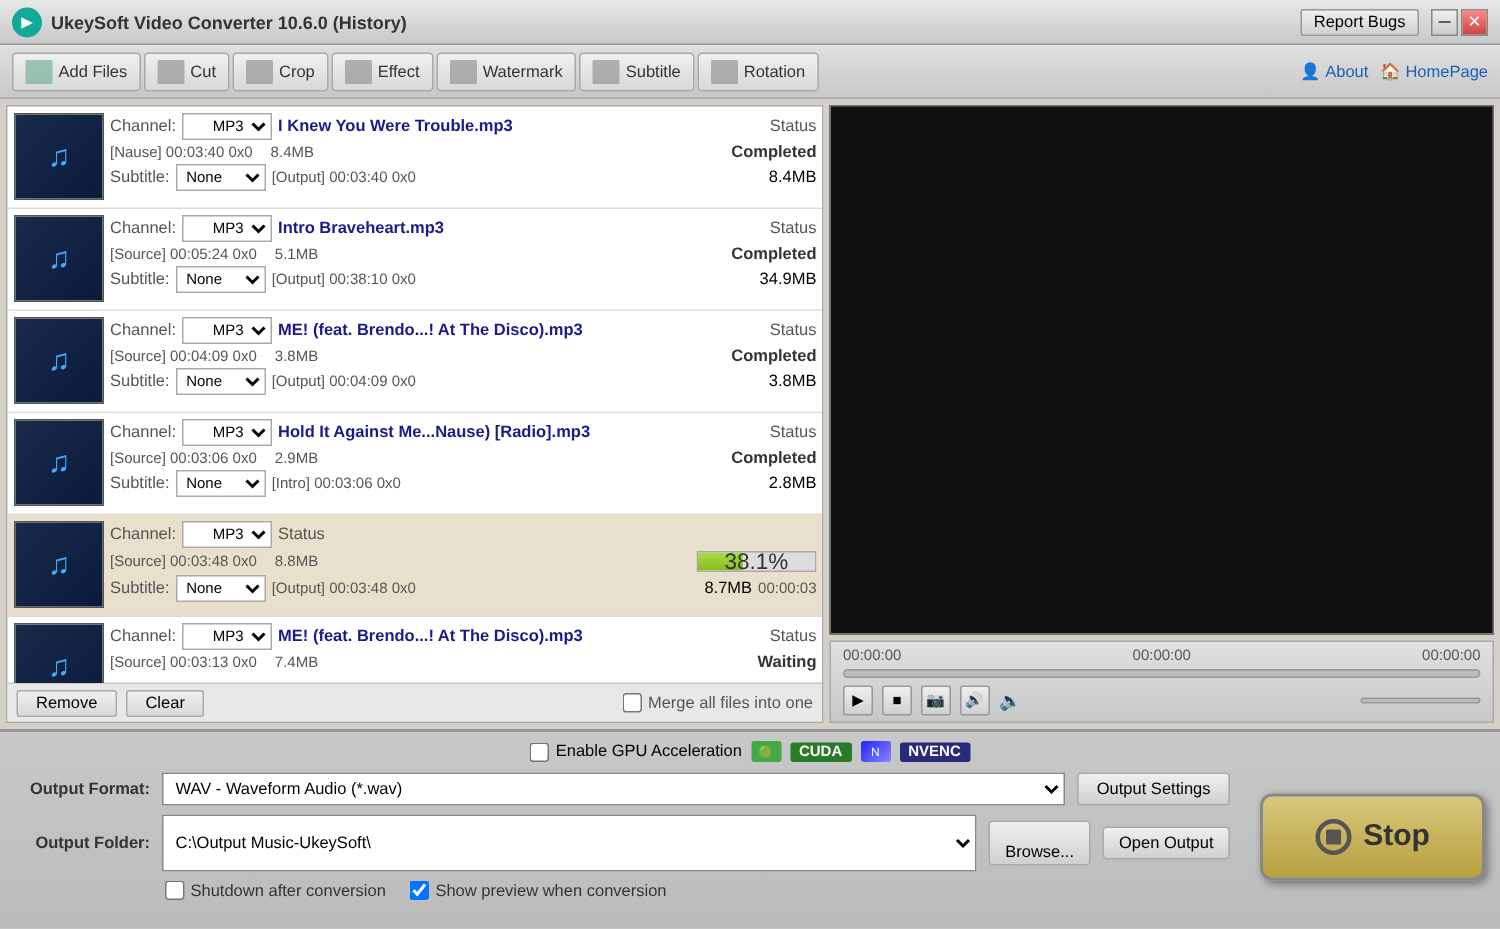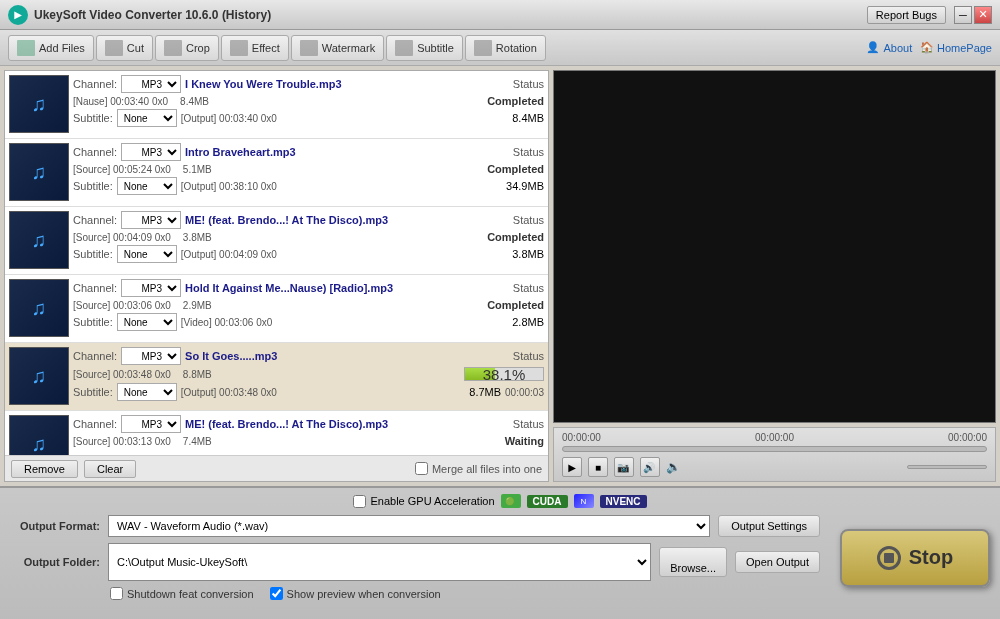--- a/index.html
+++ b/index.html
@@ -612,35 +612,34 @@
             <span class="status-label">Status</span>
           </div>
           <div class="file-row">
             <span class="file-details">[Source] 00:03:06  0x0</span>
             <span class="file-details" style="margin-left:8px;">2.9MB</span>
             <span style="margin-left:auto;" class="status-val">Completed</span>
           </div>
           <div class="file-row">
             <label>Subtitle:</label>
             <select class="subtitle-select"><option>None</option></select>
-            <span class="output-info">[Video] 00:03:06  0x0</span>
+            <span class="output-info">[Intro] 00:03:06  0x0</span>
             <span style="margin-left:4px;">2.8MB</span>
           </div>
         </div>
       </div>
 
       <div class="file-item converting">
         <div class="file-thumb">
           <span class="music-note">♫</span>
         </div>
         <div class="file-info">
           <div class="file-row">
             <label>Channel:</label>
             <select class="channel-select"><option>MP3</option></select>
-            <span class="file-name">So It Goes.....mp3</span>
             <span class="status-label">Status</span>
           </div>
           <div class="file-row">
             <span class="file-details">[Source] 00:03:48  0x0</span>
             <span class="file-details" style="margin-left:8px;">8.8MB</span>
             <div class="progress-bar-wrap" style="margin-left:auto;">
               <div class="progress-bar-fill" style="width:38.1%;"></div>
               <span class="progress-text">38.1%</span>
             </div>
           </div>
@@ -733,21 +732,21 @@
         <select class="folder-select">
           <option>C:\Output Music-UkeySoft\</option>
         </select>
         <button class="browse-btn">Browse...</button>
         <button class="open-btn">Open Output</button>
       </div>
 
       <div class="options-row" style="margin-top:6px;">
         <div class="opt-check">
           <input type="checkbox" style="">
-          <span>Shutdown feat conversion</span>
+          <span>Shutdown after conversion</span>
         </div>
         <div class="opt-check">
           <input type="checkbox" checked="" style="">
           <span>Show preview when conversion</span>
         </div>
       </div>
     </div>
 
     <div style="display:flex;align-items:center;padding-left:20px;">
       <button class="stop-btn">

